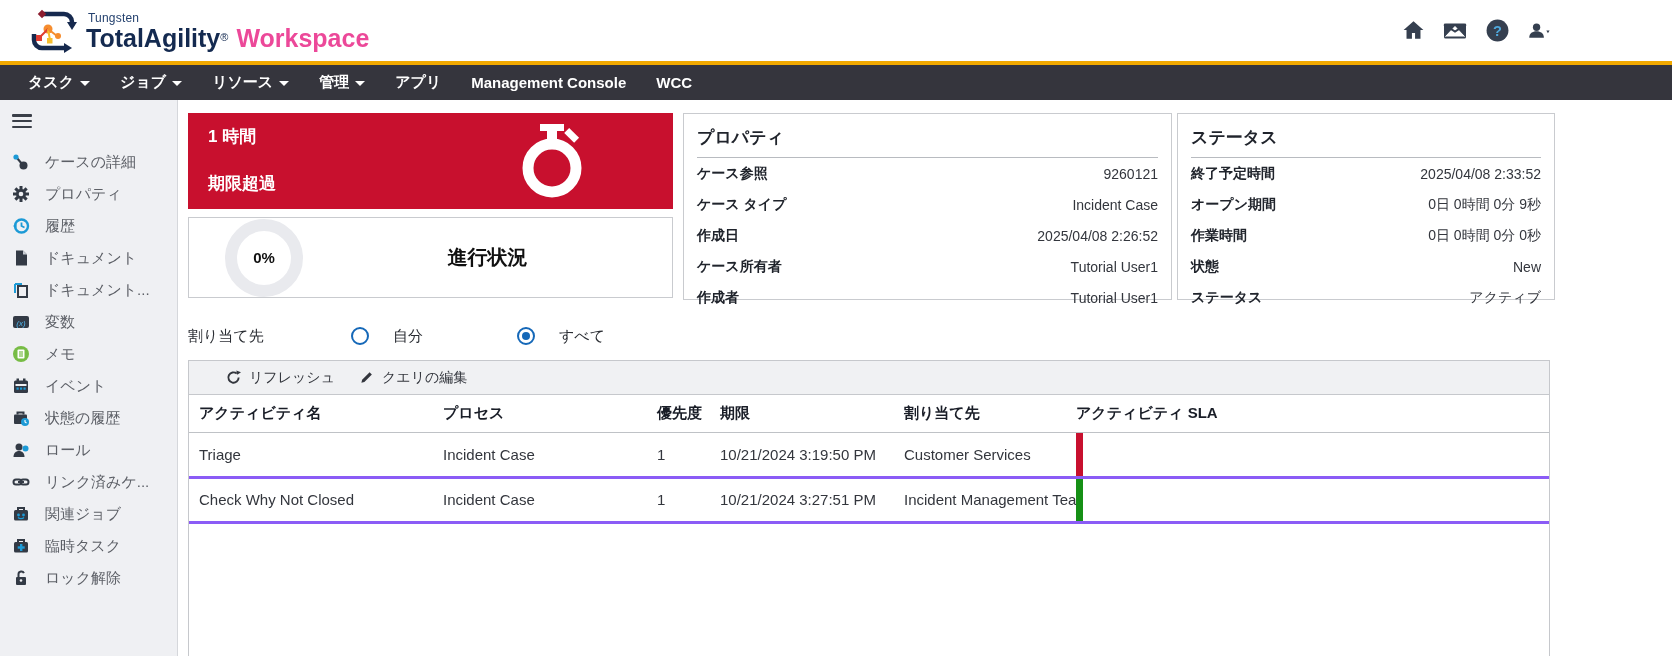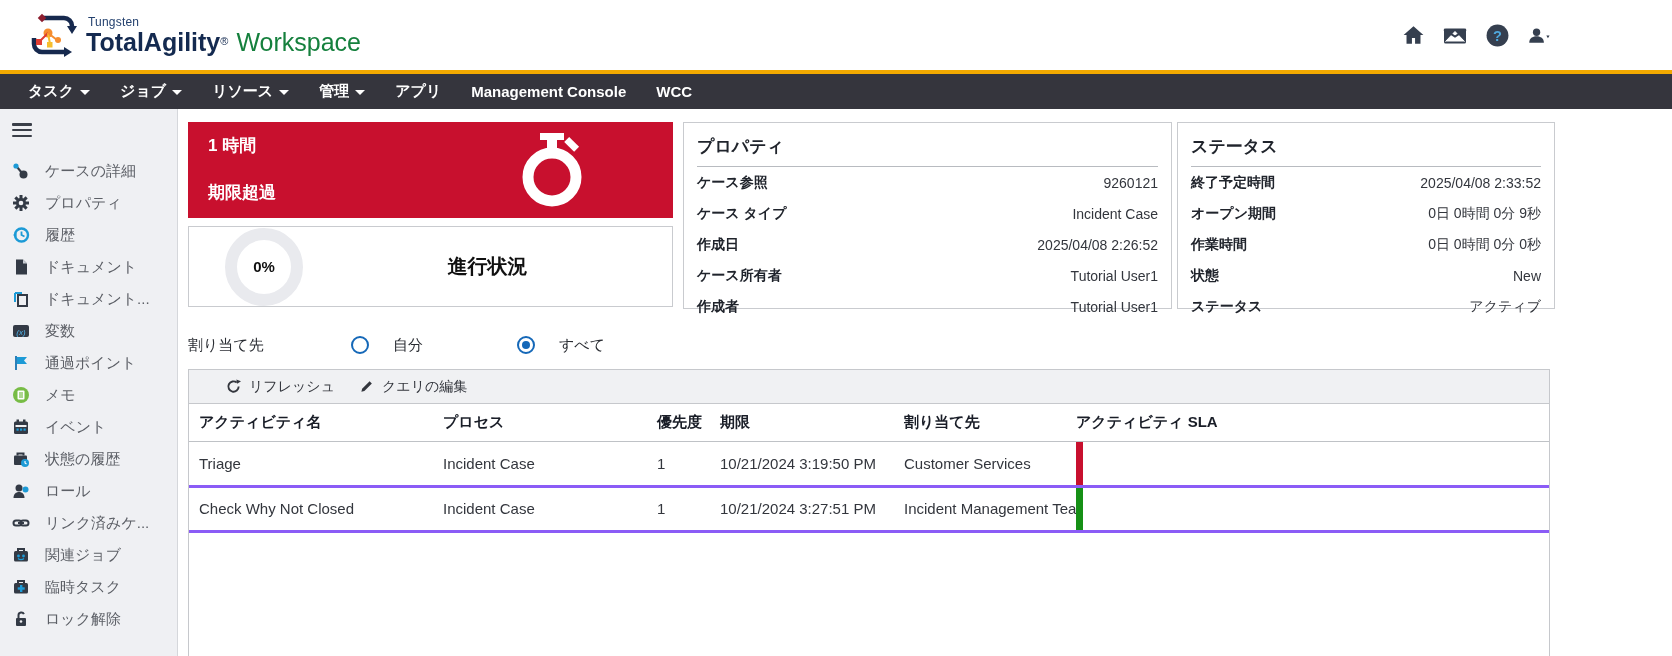--- a/index.html
+++ b/index.html
@@ -1,27 +1,27 @@
 <!DOCTYPE html>
 <html><head>
 <meta charset="utf-8">
 <style>
   * { margin:0; padding:0; box-sizing:border-box; }
   html,body { width:1672px; height:656px; overflow:hidden; background:#fff;
               font-family:"Liberation Sans","DejaVu Sans",sans-serif; }
 
   
-  .app-header { height:70px; background:#fff; display:flex; align-items:center;
+  .app-header { height:61px; background:#fff; display:flex; align-items:center;
                 justify-content:space-between; padding:0 120px 0 28px;gap:44px; }
   .brand { display:flex; align-items:flex-start; gap:8px; }
   .brand-text { line-height:1; }
   .brand-tungsten { font-size:12px; color:#24416e; letter-spacing:.2px; display:block; margin:4px 0 2px 2px; }
   .brand-product { font-size:25px; font-weight:bold; color:#142a50; }
   .brand-reg { font-size:11px; color:#142a50; vertical-align:super; }
-  .brand-suffix { font-size:25px; font-weight:400; color:#15803d; margin-left:8px; }
+  .brand-suffix { font-size:25px; font-weight:700; color:#ec4899; margin-left:8px; }
   .header-icons { display:flex; align-items:center; gap:16px; }
   .hicon { width:26px; height:26px; display:inline-flex; align-items:center; justify-content:center; cursor:pointer; }
 
   
   .nav-bar { height:39px; background:#35353d; border-top:4px solid #f2a900;
              display:flex; align-items:center; gap:30px; padding-left:28px; }
   .nav-item { color:#fff; font-size:15px; font-weight:bold; display:flex; align-items:center;
               gap:6px; cursor:pointer; white-space:nowrap; }
   .caret { width:0; height:0; border-left:5px solid transparent; border-right:5px solid transparent;
            border-top:5px solid #fff; display:inline-block; margin-top:2px; }
@@ -221,27 +221,20 @@
           <rect x="6" y="5" width="9" height="11" fill="#eff0f3" stroke="#333a45" stroke-width="2"></rect>
         </svg>
       <span class="lbl">ドキュメント...</span>
     </div>
     <div class="side-item">
       <svg class="sicon" viewBox="0 0 18 18">
           <rect x="1" y="3" width="16" height="12" rx="2" fill="#333a45"></rect>
           <text x="9" y="12.5" text-anchor="middle" font-size="8" font-style="italic" fill="#4fb3e8" font-family="Liberation Sans, sans-serif">(x)</text>
         </svg>
       <span class="lbl">変数</span>
-    </div>
-    <div class="side-item">
-      <svg class="sicon" viewBox="0 0 18 18">
-          <rect x="3" y="2" width="2" height="14" fill="#2a7fb8"></rect>
-          <path d="M5 3 h10 l-3 3.5 3 3.5 h-10 Z" fill="#1c9ad6"></path>
-        </svg>
-      <span class="lbl">通過ポイント</span>
     </div>
     <div class="side-item">
       <svg class="sicon" viewBox="0 0 18 18">
           <circle cx="9" cy="9" r="8" fill="#77bc45"></circle>
           <rect x="5.5" y="4.5" width="7" height="9" rx="1" fill="#fff"></rect>
           <line x1="7" y1="7" x2="11" y2="7" stroke="#77bc45" stroke-width="1.2"></line>
           <line x1="7" y1="9" x2="11" y2="9" stroke="#77bc45" stroke-width="1.2"></line>
           <line x1="7" y1="11" x2="11" y2="11" stroke="#77bc45" stroke-width="1.2"></line>
         </svg>
       <span class="lbl">メモ</span>

